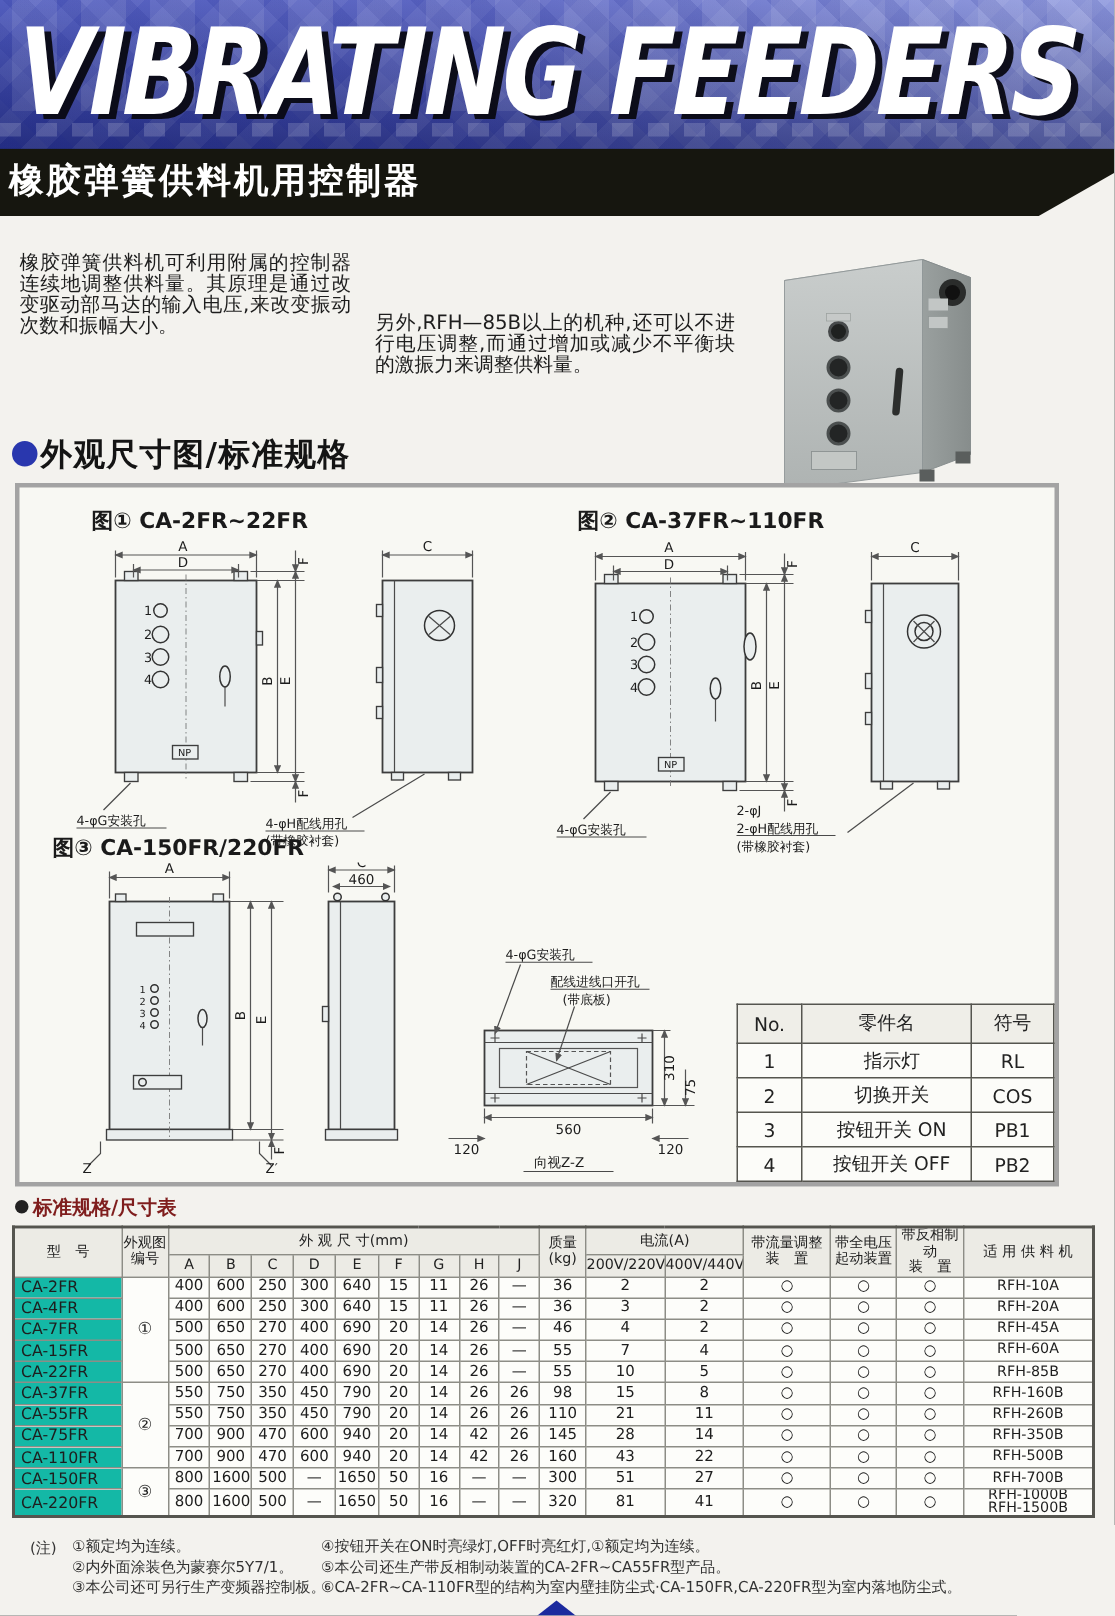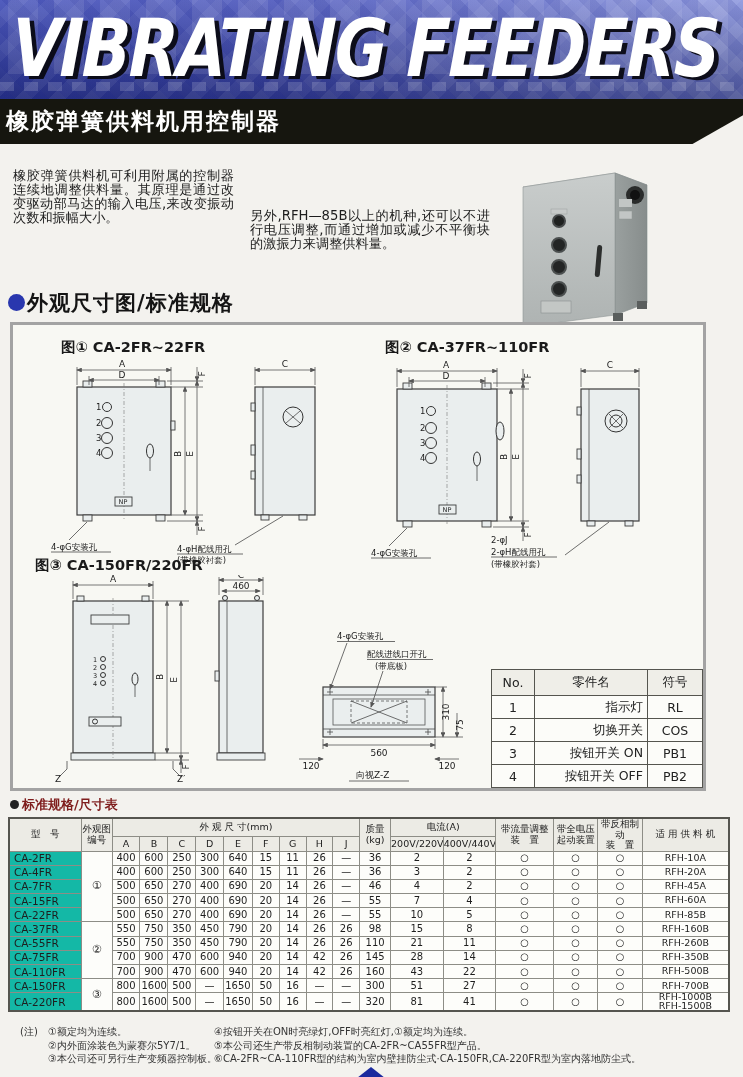--- a/index.html
+++ b/index.html
@@ -46,21 +46,21 @@
   .btn{fill:#eaeeee;stroke:#333;stroke-width:1;}
   .dim{stroke:#555;stroke-width:.8;fill:none;}
   .led{stroke:#4a4a4a;stroke-width:.8;fill:none;}
   .cl{stroke:#777;stroke-width:.6;stroke-dasharray:4 2 1 2;fill:none;}
   .dsh{stroke:#555;stroke-width:.8;stroke-dasharray:3 2;fill:none;}
   
   .parts{position:absolute;left:478px;top:344px;border-collapse:collapse;background:#fcfcf9;}
   .parts th,.parts td{border:1px solid #55554f;font-size:12.5px;color:#222;height:22px;padding:0 4px;}
   .parts th{background:#efeee8;font-weight:normal;height:25px;}
   .parts td{text-align:center;}
-  .parts td.nm{text-align:right;padding-left:11px;}
+  .parts td.nm{text-align:center;padding-left:11px;}
   .parts .w-no{width:34px;} .parts .w-name{width:104px;} .parts .w-sym{width:46px;}
   
   .spec{position:absolute;left:8px;top:817px;width:722px;border-collapse:collapse;table-layout:fixed;
         background:#fdfdfa;border:2px solid #55554f;}
   .spec th,.spec td{border:1px solid #8d8d86;overflow:hidden;}
   .spec thead th{font-weight:normal;font-size:9.5px;background:#ecebe5;padding:0;color:#222;}
   .hl{display:block;line-height:10.5px;font-size:9.5px;}
   .vsub{font-size:8.5px;}
   .spec td{font-size:10px;height:13.2px;text-align:center;padding:0 1px;color:#1e1e1e;line-height:12px;}
   .model-cell{background:#14b8a6;text-align:left !important;padding-left:4px !important;font-size:10.5px !important;}

